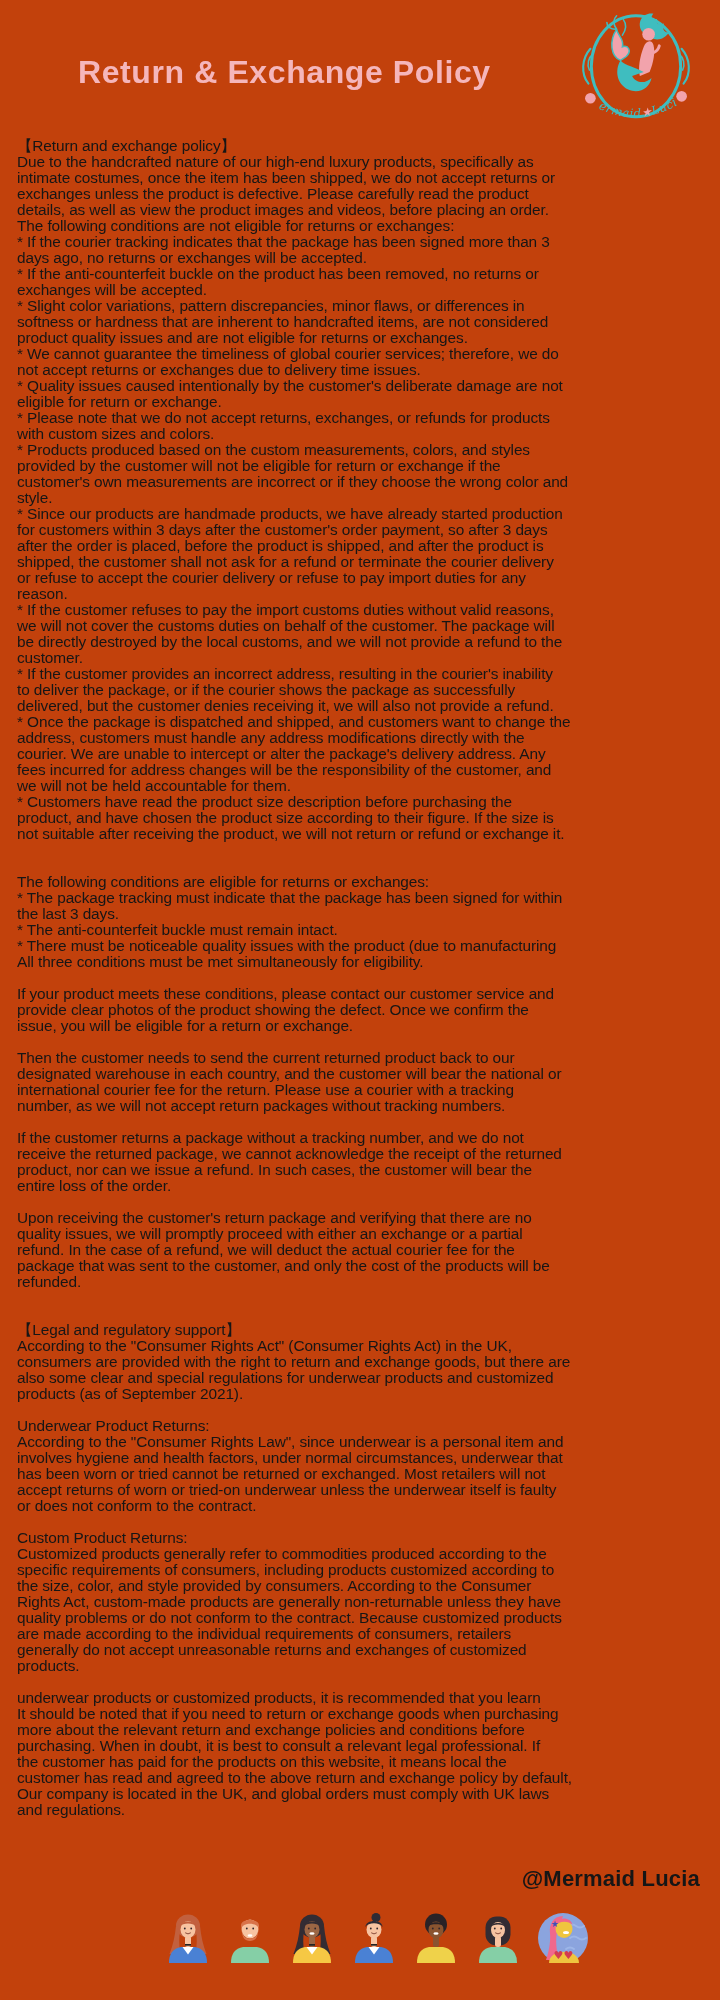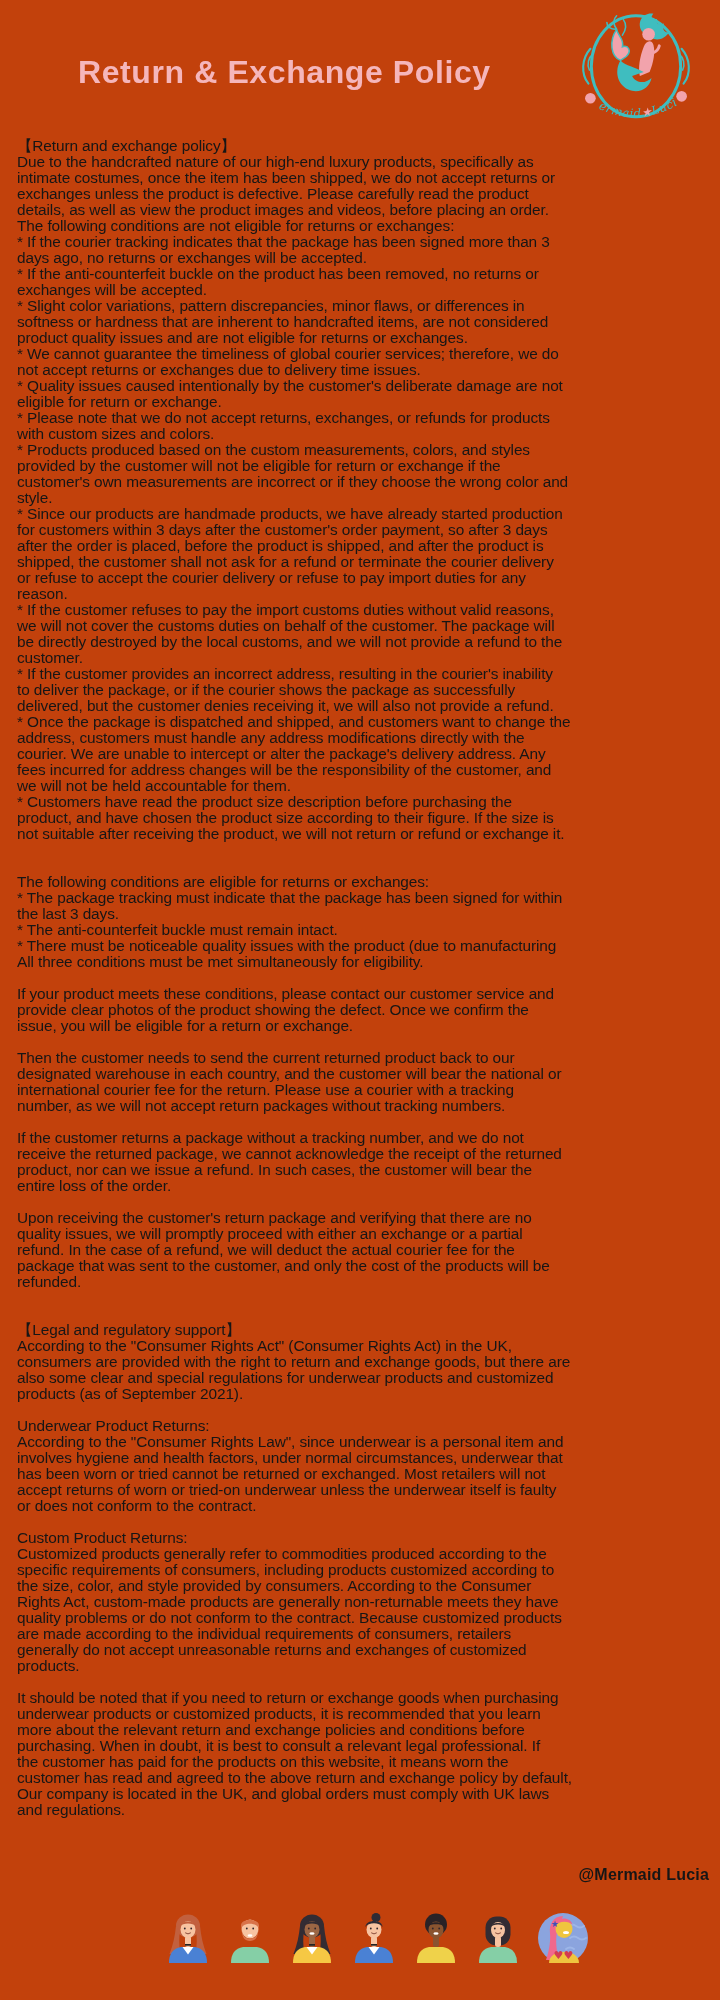--- a/index.html
+++ b/index.html
@@ -23,22 +23,22 @@
   .logo-text{fill:var(--brand-teal,#3fbdbf);font-family:"DejaVu Serif",serif;font-style:italic;letter-spacing:0.6px;}
   .pink-glyph{fill:var(--brand-pink,#f2a3ac);}
   
   .body-text{
     position:absolute;left:17px;top:138px;width:700px;
     font-size:15.4px;line-height:16px;letter-spacing:-0.1px;
   }
   .tline{white-space:pre;height:16px;}
   
   .signature{
-    position:absolute;top:1866px;right:11px;
-    font-size:16px;font-weight:bold;letter-spacing:0.2px;white-space:nowrap;
+    position:absolute;top:1866px;right:20px;
+    font-size:22px;font-weight:bold;letter-spacing:0.2px;white-space:nowrap;
   }
   .avatar-row{
     position:absolute;top:1911px;left:0;width:720px;height:52px;
     display:flex;justify-content:center;align-items:flex-end;gap:18px;
     transform:translateX(17px);
   }
   .avatar{width:44px;height:50px;}
   .avatar svg{width:100%;height:100%;display:block;}
   .avatar-brand{width:50px;height:50px;}
 </style>
@@ -162,31 +162,31 @@
       <div class="tline">According to the "Consumer Rights Law", since underwear is a personal item and</div>
       <div class="tline">involves hygiene and health factors, under normal circumstances, underwear that</div>
       <div class="tline">has been worn or tried cannot be returned or exchanged. Most retailers will not</div>
       <div class="tline">accept returns of worn or tried-on underwear unless the underwear itself is faulty</div>
       <div class="tline">or does not conform to the contract.</div>
       <div class="tline">&nbsp;</div>
       <div class="tline">Custom Product Returns:</div>
       <div class="tline">Customized products generally refer to commodities produced according to the</div>
       <div class="tline">specific requirements of consumers, including products customized according to</div>
       <div class="tline">the size, color, and style provided by consumers. According to the Consumer</div>
-      <div class="tline">Rights Act, custom-made products are generally non-returnable meets they have</div>
+      <div class="tline">Rights Act, custom-made products are generally non-returnable unless they have</div>
       <div class="tline">quality problems or do not conform to the contract. Because customized products</div>
       <div class="tline">are made according to the individual requirements of consumers, retailers</div>
       <div class="tline">generally do not accept unreasonable returns and exchanges of customized</div>
       <div class="tline">products.</div>
       <div class="tline">&nbsp;</div>
+      <div class="tline">underwear products or customized products, it is recommended that you learn</div>
       <div class="tline">It should be noted that if you need to return or exchange goods when purchasing</div>
-      <div class="tline">underwear products or customized products, it is recommended that you learn</div>
       <div class="tline">more about the relevant return and exchange policies and conditions before</div>
       <div class="tline">purchasing. When in doubt, it is best to consult a relevant legal professional. If</div>
-      <div class="tline">the customer has paid for the products on this website, it means worn the</div>
+      <div class="tline">the customer has paid for the products on this website, it means local the</div>
       <div class="tline">customer has read and agreed to the above return and exchange policy by default,</div>
       <div class="tline">Our company is located in the UK, and global orders must comply with UK laws</div>
       <div class="tline">and regulations.</div>
     </main>
 
   <div class="signature">@Mermaid Lucia</div>
 
   <div class="avatar-row">
       <div class="avatar">
         <svg viewBox="0 0 44 50" aria-hidden="true">

